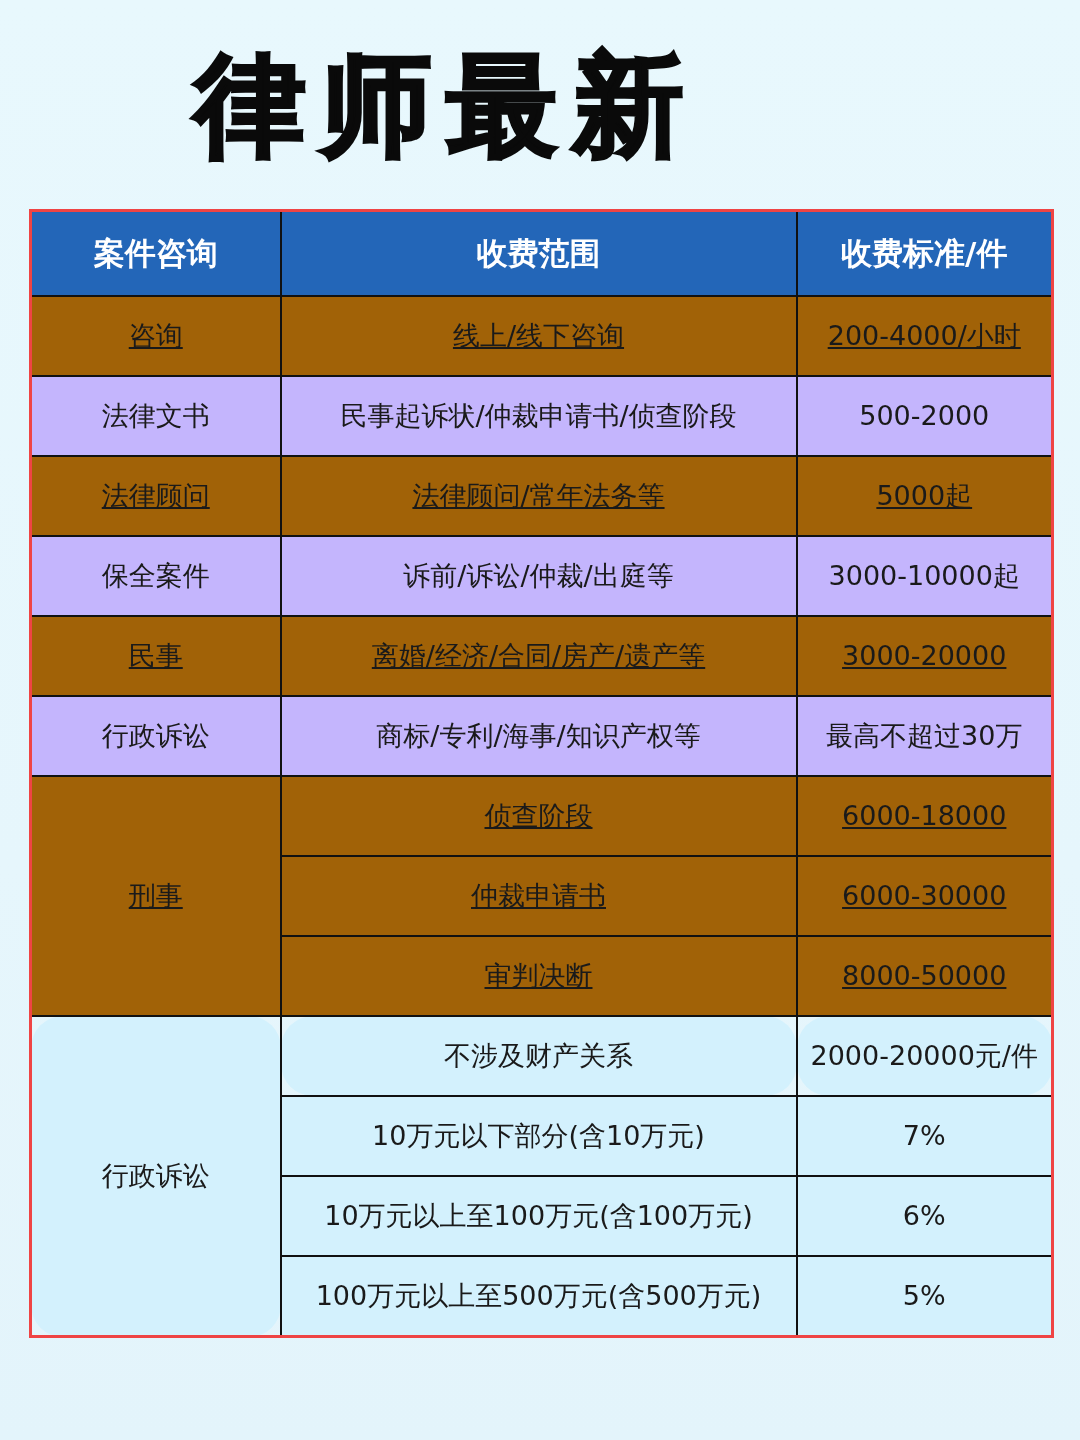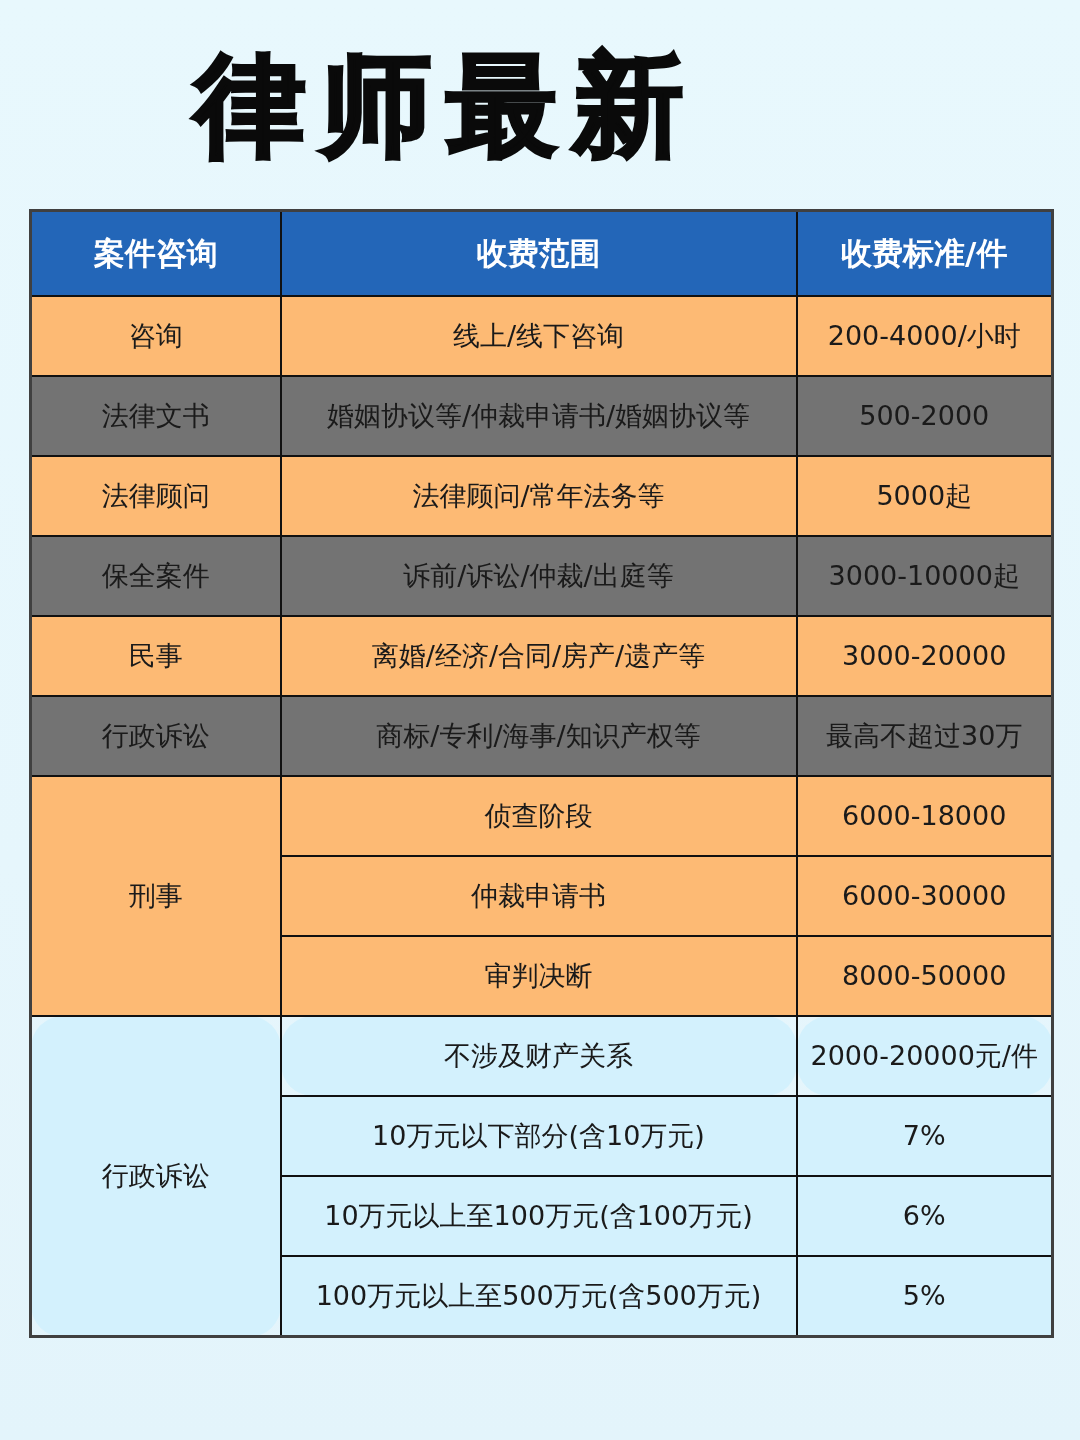--- a/index.html
+++ b/index.html
@@ -36,21 +36,21 @@
       color: #e0181b;
       -webkit-text-stroke: 3px #e0181b;
     }
     table.fees {
       position: absolute;
       left: 29px;
       top: 209px;
       width: 1022px;
       border-collapse: collapse;
       table-layout: fixed;
-      border: 3px solid #404040;
+      border: 3px solid #ef4444;
     }
     table.fees col.c1 { width: 250px; }
     table.fees col.c2 { width: 516px; }
     table.fees col.c3 { width: 256px; }
     table.fees th, table.fees td {
       border: 2.5px solid #111;
       text-align: center;
       vertical-align: middle;
       padding: 0 6px;
       color: #1a1a1a;
@@ -58,22 +58,22 @@
       line-height: 1.45;
     }
     table.fees th {
       background: #2366b8;
       color: #ffffff;
       font-weight: bold;
       font-size: 31px;
       height: 83px;
     }
     table.fees tr.row td { height: 78px; }
-    tr.white td { background: #fdba74; }
-    tr.blue td { background: #737373; text-align: center; }
+    tr.white td { background: #a16207; text-decoration: underline; }
+    tr.blue td { background: #c4b5fd; text-align: center; }
     tr.prop td { background: #d3f1fd; }
     tr.prop-tall td { height: 115px; border-radius: 32px; }
     .wrap-cell { padding: 0 14px; }
   </style>
 </head>
 <body>
 
 <div class="title">
   <span class="black">律师最新</span>
 </div>
@@ -92,21 +92,21 @@
     </tr>
   </thead>
   <tbody>
     <tr class="row white">
       <td>咨询</td>
       <td>线上/线下咨询</td>
       <td>200-4000/小时</td>
     </tr>
     <tr class="row blue">
       <td>法律文书</td>
-      <td>婚姻协议等/仲裁申请书/婚姻协议等</td>
+      <td>民事起诉状/仲裁申请书/侦查阶段</td>
       <td>500-2000</td>
     </tr>
     <tr class="row white">
       <td>法律顾问</td>
       <td>法律顾问/常年法务等</td>
       <td>5000起</td>
     </tr>
     <tr class="row blue">
       <td>保全案件</td>
       <td>诉前/诉讼/仲裁/出庭等</td>

